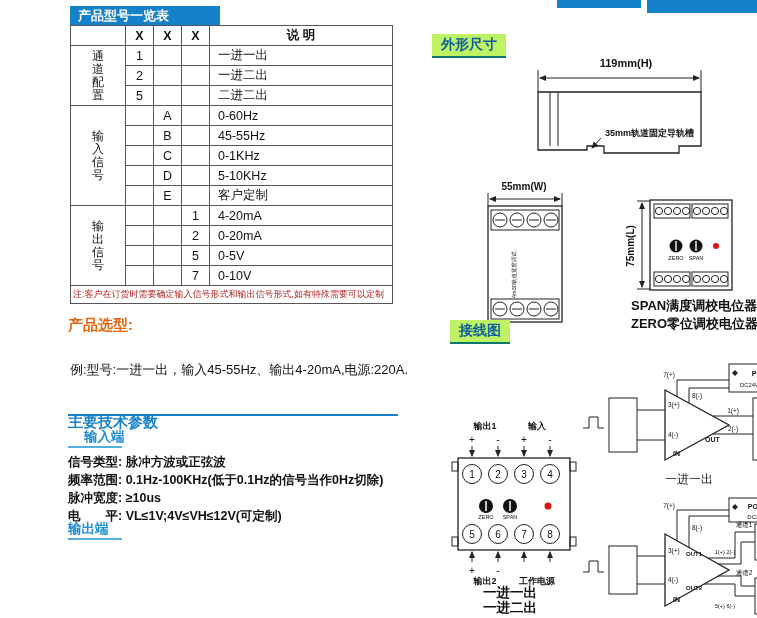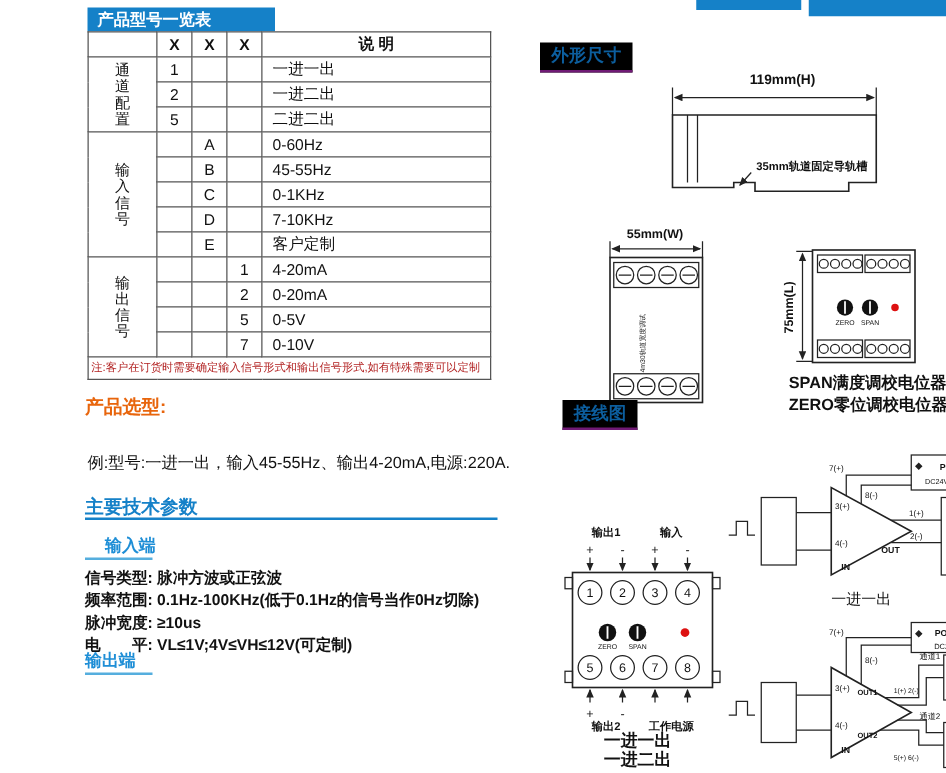--- a/index.html
+++ b/index.html
@@ -16,22 +16,22 @@
   .vtxt{display:inline-block;width:14px;line-height:13px;font-size:12px;word-break:break-all;white-space:normal;}
   .mtable td.note{font-size:9px;color:#b22222;text-align:left;padding:1px 2px;height:15px;}
   .sec-orange{color:#e8650c;font-weight:bold;font-size:15px;}
   .sec-blue{color:#1581c8;font-weight:bold;font-size:15px;}
   .sub-blue{color:#1e8ed6;font-weight:bold;font-size:13.5px;}
   .uline{height:2px;background:#1581c8;}
   .uline2{height:2px;background:#55aede;}
   .pline{font-size:12.5px;font-weight:bold;line-height:18px;}
   .txt13{font-size:13px;}
   .txtb13{font-size:13px;font-weight:bold;}
-  .pill{background:#000000;color:#0c5e9e;font-weight:bold;font-size:14px;
-        padding:2px 9px;border-bottom:2px solid #701a75;display:inline-block;}
+  .pill{background:#bef264;color:#0c5e9e;font-weight:bold;font-size:14px;
+        padding:2px 9px;border-bottom:2px solid #0f766e;display:inline-block;}
   .bignote{font-size:13px;font-weight:bold;line-height:18px;}
   .caption{font-size:13.5px;font-weight:bold;line-height:15px;text-align:center;}
   svg{display:block;}
   svg text{fill:#111;font-family:"Liberation Sans","DejaVu Sans",sans-serif;}
   .ln{stroke:#222;stroke-width:1;fill:none;}
   .ln2{stroke:#222;stroke-width:1.3;fill:none;}
   .t-dim{font-size:11px;font-weight:bold;}
   .t-tiny{font-size:5.5px;}
   .t-pin{font-size:6.5px;}
   .t-lab{font-size:7px;font-weight:bold;}
@@ -100,21 +100,21 @@
     <tr>
       <td></td>
           <td>C</td>
           <td></td>
       <td class="desc">0-1KHz</td>
     </tr>
     <tr>
       <td></td>
           <td>D</td>
           <td></td>
-      <td class="desc">7-10KHz</td>
+      <td class="desc">5-10KHz</td>
     </tr>
     <tr>
       <td></td>
           <td>E</td>
           <td></td>
       <td class="desc">客户定制</td>
     </tr>
     <tr>
       <td rowspan="4"><span class="vtxt">输出信号</span></td>
       <td></td>
@@ -142,21 +142,21 @@
     </tr>
     <tr>
       <td colspan="5" class="note">注:客户在订货时需要确定输入信号形式和输出信号形式,如有特殊需要可以定制</td>
     </tr>
   </tbody>
     </table>
 
   <div class="abs sec-orange" style="left:28px;top:316px;">产品选型:</div>
   <div class="abs txt13" style="left:30px;top:361px;">例:型号:一进一出，输入45-55Hz、输出4-20mA,电源:220A.</div>
 
-  <div class="abs sec-blue" style="left:28px;top:396px;">主要技术参数</div>
+  <div class="abs sec-blue" style="left:28px;top:413px;">主要技术参数</div>
   <div class="abs uline" style="left:28px;top:414px;width:330px;"></div>
 
   <div class="abs sub-blue" style="left:44px;top:428px;">输入端</div>
   <div class="abs uline2" style="left:28px;top:446px;width:54px;"></div>
   <div class="abs" style="left:28px;top:453px;width:340px;">
     <div class="pline">信号类型: 脉冲方波或正弦波</div>
     <div class="pline">频率范围: 0.1Hz-100KHz(低于0.1Hz的信号当作0Hz切除)</div>
     <div class="pline">脉冲宽度: ≥10us</div>
     <div class="pline">电　　平: VL≤1V;4V≤VH≤12V(可定制)</div>
   </div>

